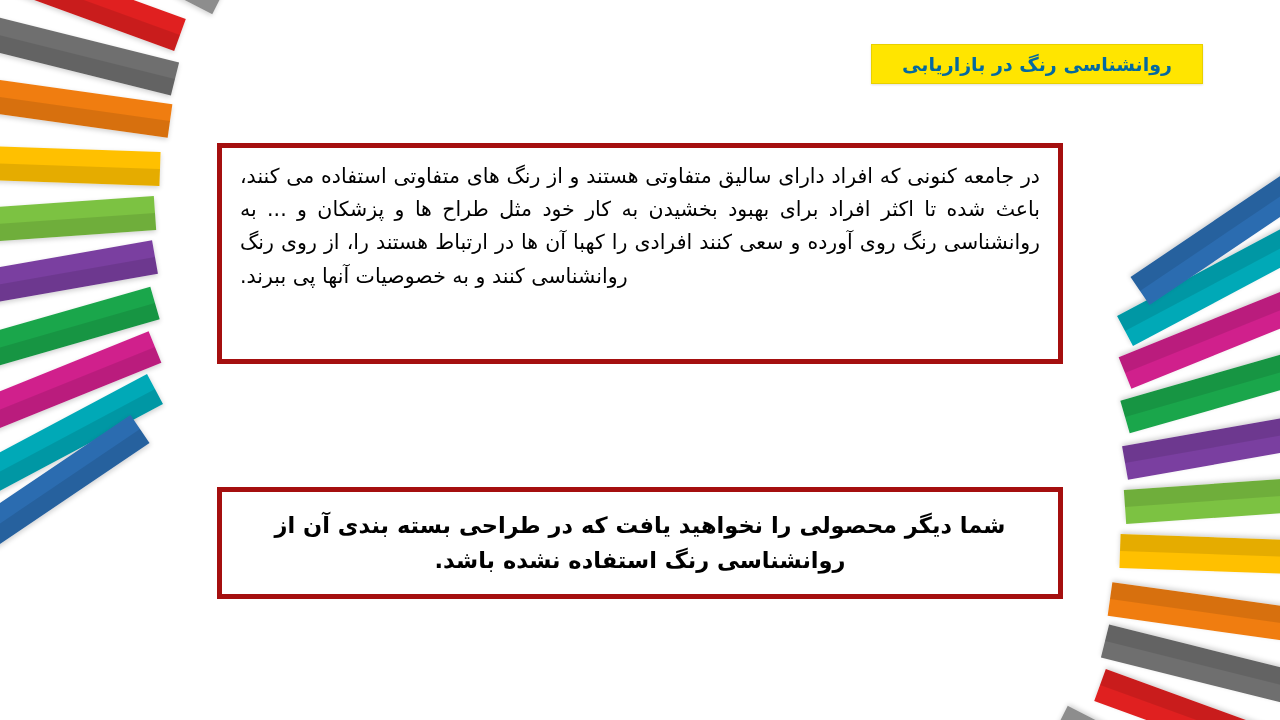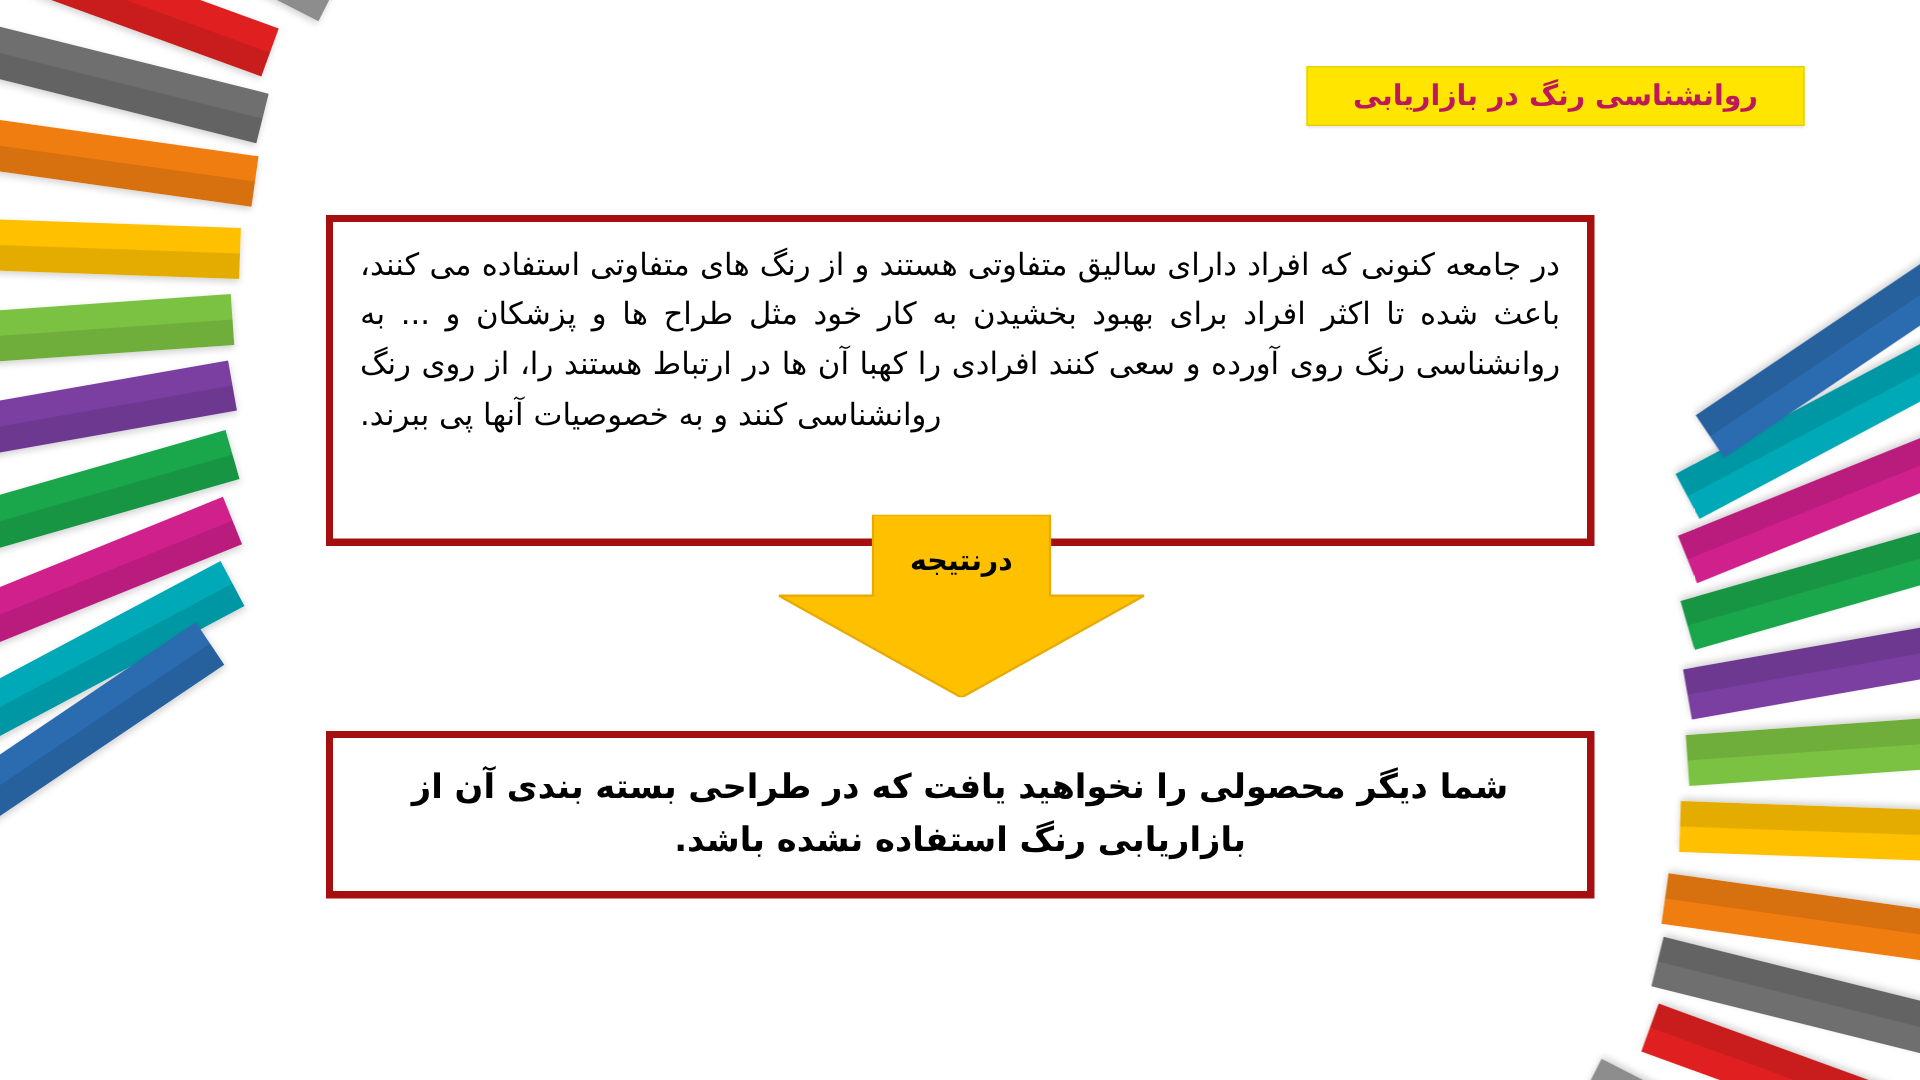--- a/index.html
+++ b/index.html
@@ -54,21 +54,21 @@
     border: 1px solid #e8d000;
     display: flex;
     align-items: center;
     justify-content: center;
     box-shadow: 0 1px 2px rgba(0,0,0,0.12);
   }
   .title-banner .title-text {
     font-family: "DejaVu Sans", sans-serif;
     font-size: 19px;
     font-weight: bold;
-    color: #be185d;
+    color: #0369a1;
     direction: rtl;
     white-space: nowrap;
     letter-spacing: -0.3px;
   }
 
   
   .box {
     position: absolute;
     background: #ffffff;
     border: 5px solid #a50f0f;
@@ -234,24 +234,18 @@
   </div>
 
   <div class="title-banner">
     <span class="title-text">روانشناسی رنگ در بازاریابی</span>
   </div>
 
   <div class="box" id="paragraph-box">
     <p class="para">در جامعه کنونی که افراد دارای سالیق متفاوتی هستند و از رنگ های متفاوتی استفاده می کنند، باعث شده تا اکثر افراد برای بهبود بخشیدن به کار خود مثل طراح ها و پزشکان و ... به روانشناسی رنگ روی آورده و سعی کنند افرادی را کهبا آن ها در ارتباط هستند را، از روی رنگ روانشناسی کنند و به خصوصیات آنها پی ببرند.</p>
   </div>
 
-  <div id="arrow">
-    <svg width="244" height="122" viewBox="0 0 244 122" xmlns="http://www.w3.org/2000/svg">
-      <polygon points="63,0 181,0 181,54 244,54 122,122 0,54 63,54" fill="#ffc000" stroke="#e8a900" stroke-width="1.5"></polygon>
-    </svg>
-    <div class="arrow-label">درنتیجه</div>
-  </div>
 
   <div class="box" id="conclusion-box">
-    <p class="conclusion">شما دیگر محصولی را نخواهید یافت که در طراحی بسته بندی آن از بازاریابی رنگ استفاده نشده باشد.</p>
+    <p class="conclusion">شما دیگر محصولی را نخواهید یافت که در طراحی بسته بندی آن از روانشناسی رنگ استفاده نشده باشد.</p>
   </div>
 
 </div>
 
 </body></html>

